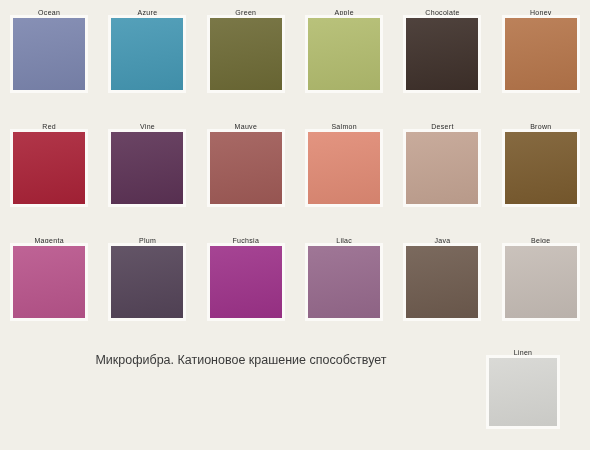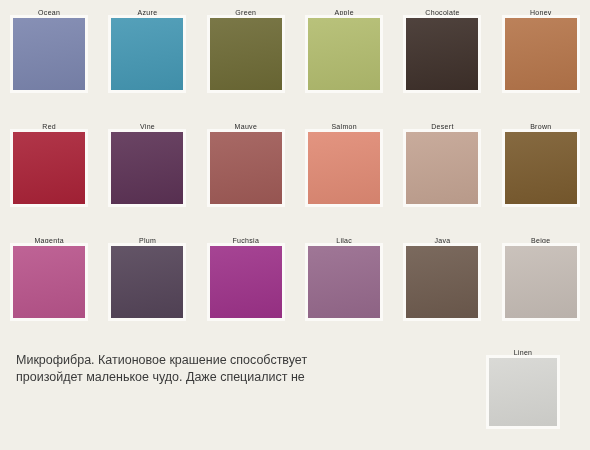--- a/index.html
+++ b/index.html
@@ -84,20 +84,21 @@
   #linen-cell .swatch-chip {
     width: 68px;
     height: 68px;
   }
 
   #description-block {
     position: absolute;
     left: 16px;
     top: 10px;
     width: 450px;
+    text-align: center;
   }
 
   .desc-line {
     font-size: 12.5px;
     line-height: 17px;
     color: #3a3a3a;
     white-space: nowrap;
     font-family: "Liberation Sans", sans-serif;
   }
 </style>
@@ -182,21 +183,20 @@
         <div class="swatch-label">Beige</div>
         <div class="swatch-chip" style="background: rgb(197, 188, 181);"></div>
       </div>
     </div>
   </div>
 
 <div id="bottom-area">
 
   <div id="description-block">
       <div class="desc-line">Микрофибра. Катионовое крашение способствует</div>
-      <div class="desc-line">произойдет маленькое чудо. Даже специалист не</div>
     </div>
 
   <div id="linen-cell">
     <div class="swatch-label">Linen</div>
     <div class="swatch-chip" id="linen-chip" style="background: rgb(214, 214, 210);"></div>
   </div>
 
 </div>
 
 </body></html>

